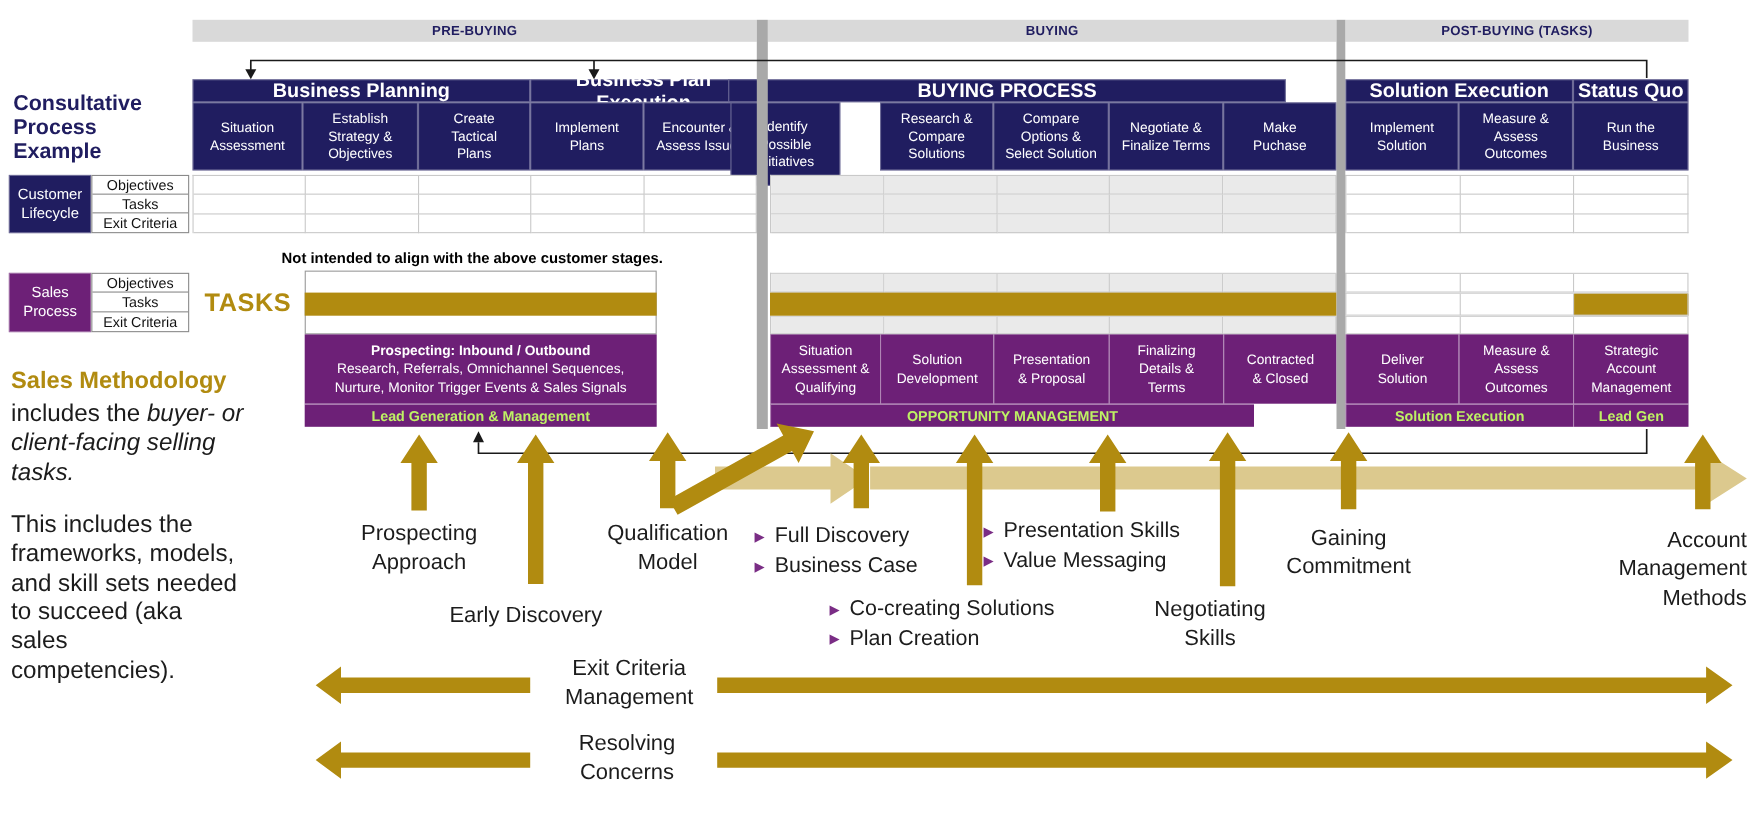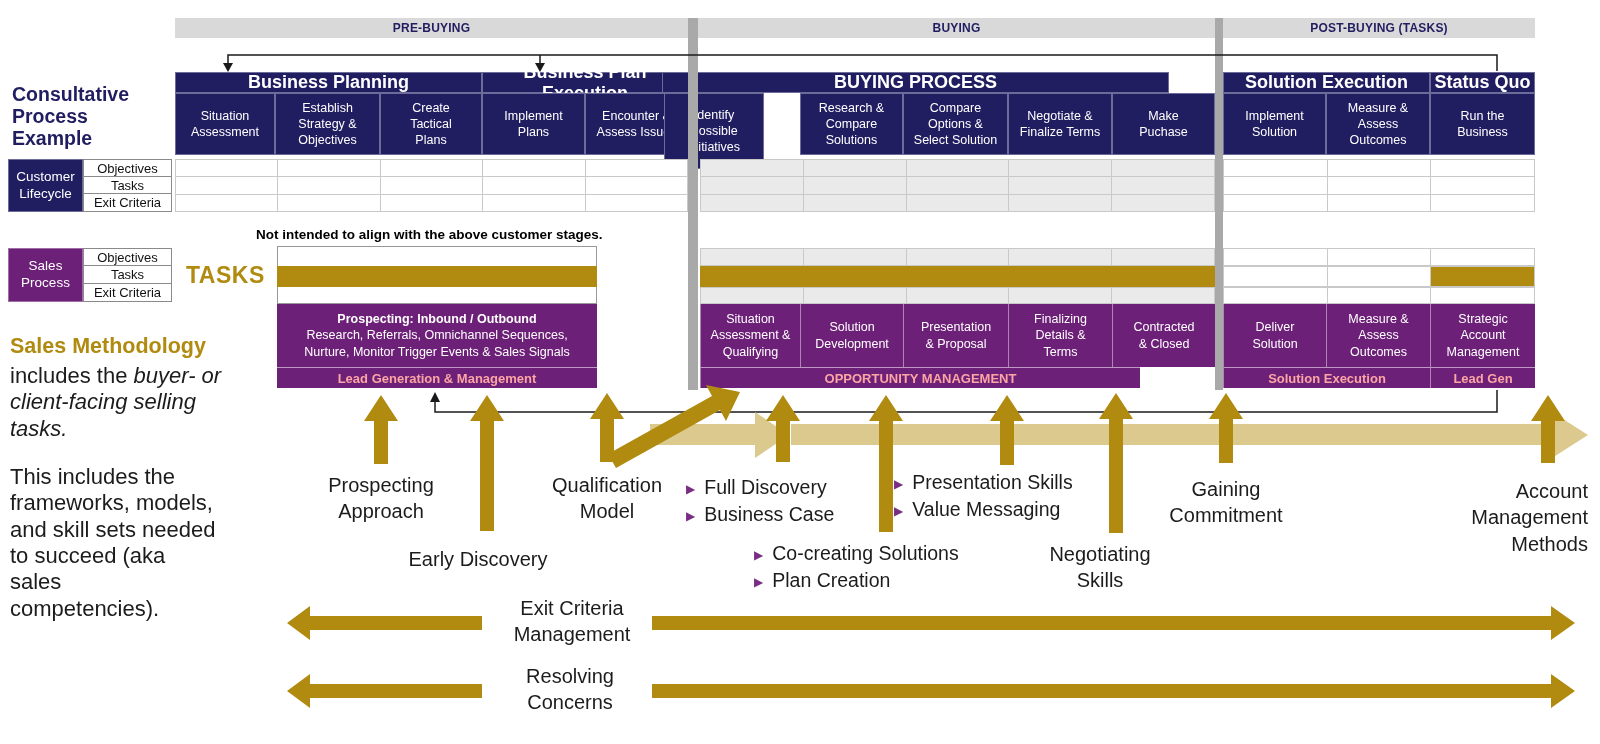--- a/index.html
+++ b/index.html
@@ -29,21 +29,21 @@
 
   .egrid{position:absolute;display:grid;border-top:1px solid #c9c9c9;border-left:1px solid #c9c9c9;background:#fff;}
   .egrid>div{border-right:1px solid #c9c9c9;border-bottom:1px solid #c9c9c9;}
   .egrid.gray>div{background:var(--row-gray);}
   .egrid>div.goldcell{background:var(--gold);}
 
   .goldbar{position:absolute;background:var(--gold);z-index:2;}
 
   .purple-cell{position:absolute;background:var(--purple);color:#fff;display:flex;align-items:center;justify-content:center;
                flex-direction:column;text-align:center;font-size:12.5px;line-height:1.3;border-left:1px solid rgba(255,255,255,.45);}
-  .band{position:absolute;background:var(--purple);color:#fca5a5;display:flex;align-items:center;justify-content:center;
+  .band{position:absolute;background:var(--purple);color:#bef264;display:flex;align-items:center;justify-content:center;
         font-weight:bold;font-size:13px;border-top:1px solid rgba(255,255,255,.55);border-left:1px solid rgba(255,255,255,.45);}
 
   .side-title{position:absolute;color:var(--navy);font-weight:bold;font-size:19.5px;line-height:1.12;white-space:pre-line;}
   .note{position:absolute;font-weight:bold;font-size:13.5px;color:#000;}
   .tasks{position:absolute;font-weight:bold;font-size:23px;color:var(--gold);letter-spacing:.5px;}
 
   .biglabel{position:absolute;font-size:20px;line-height:1.32;color:var(--ink);text-align:center;white-space:pre-line;z-index:8;}
   .biglabel.right{text-align:right;}
   .bullets{position:absolute;z-index:8;}
   .bullet-row{display:flex;align-items:baseline;gap:9px;font-size:19.5px;line-height:1.38;color:var(--ink);}

